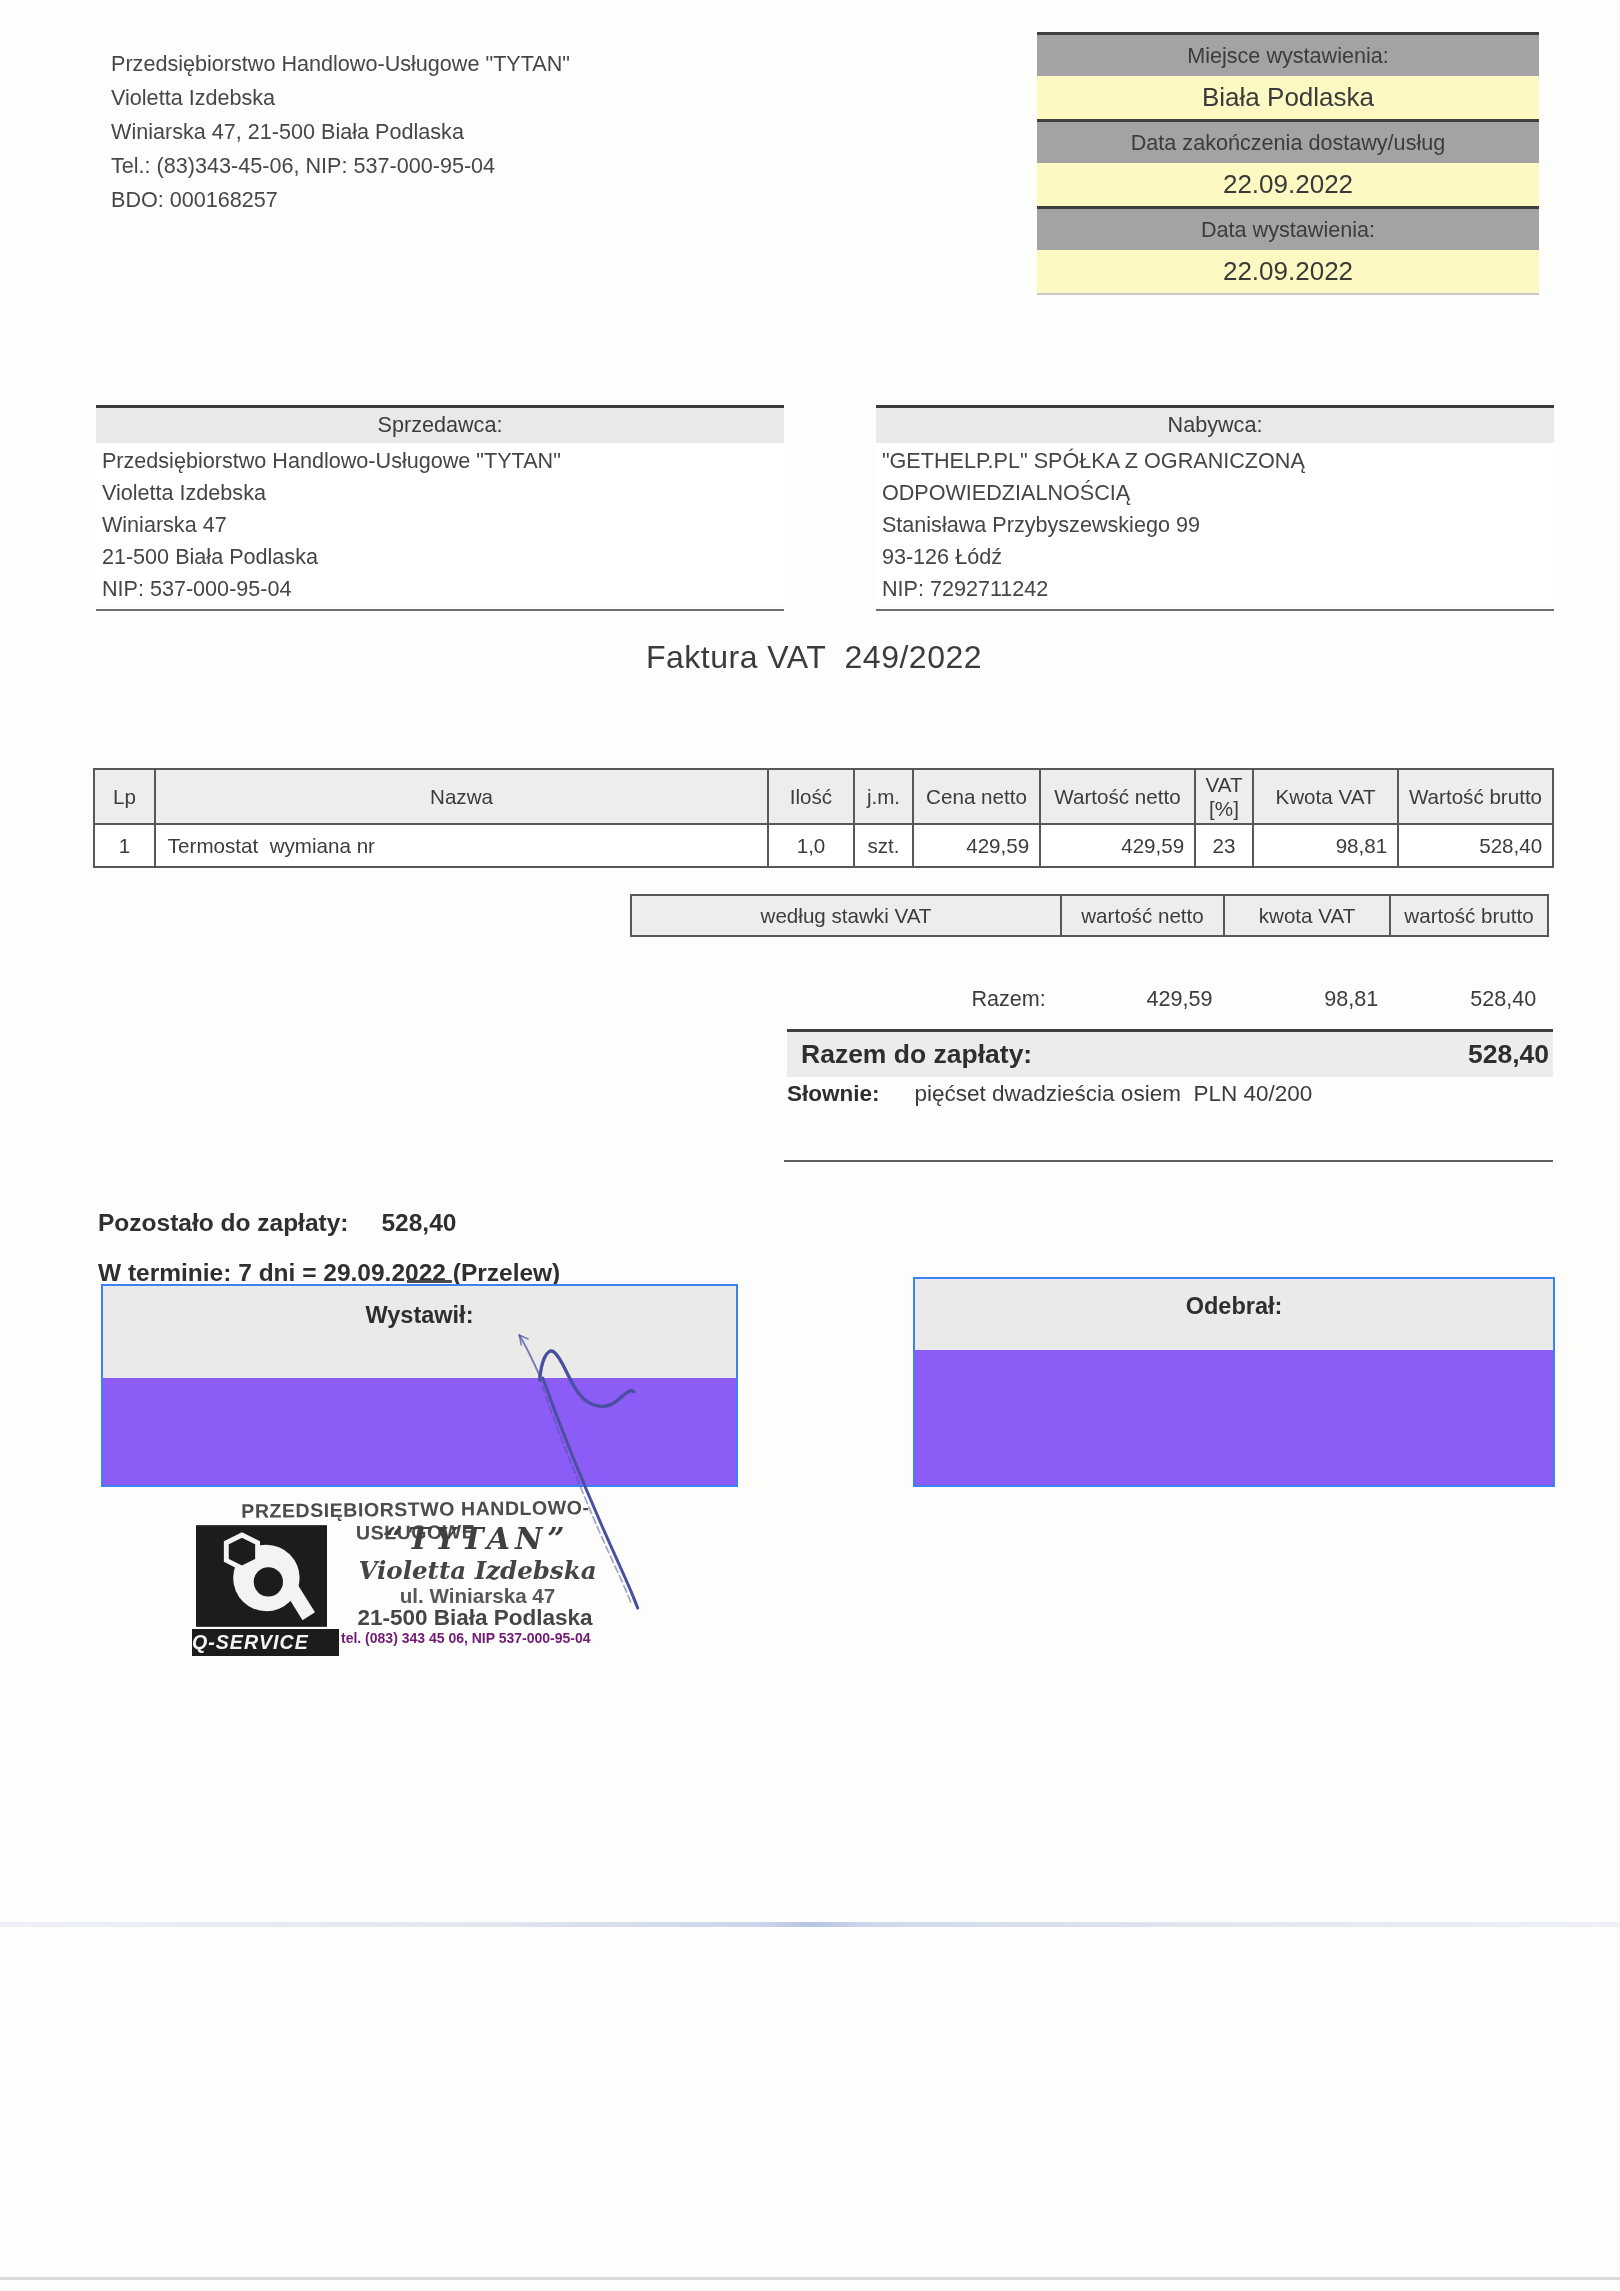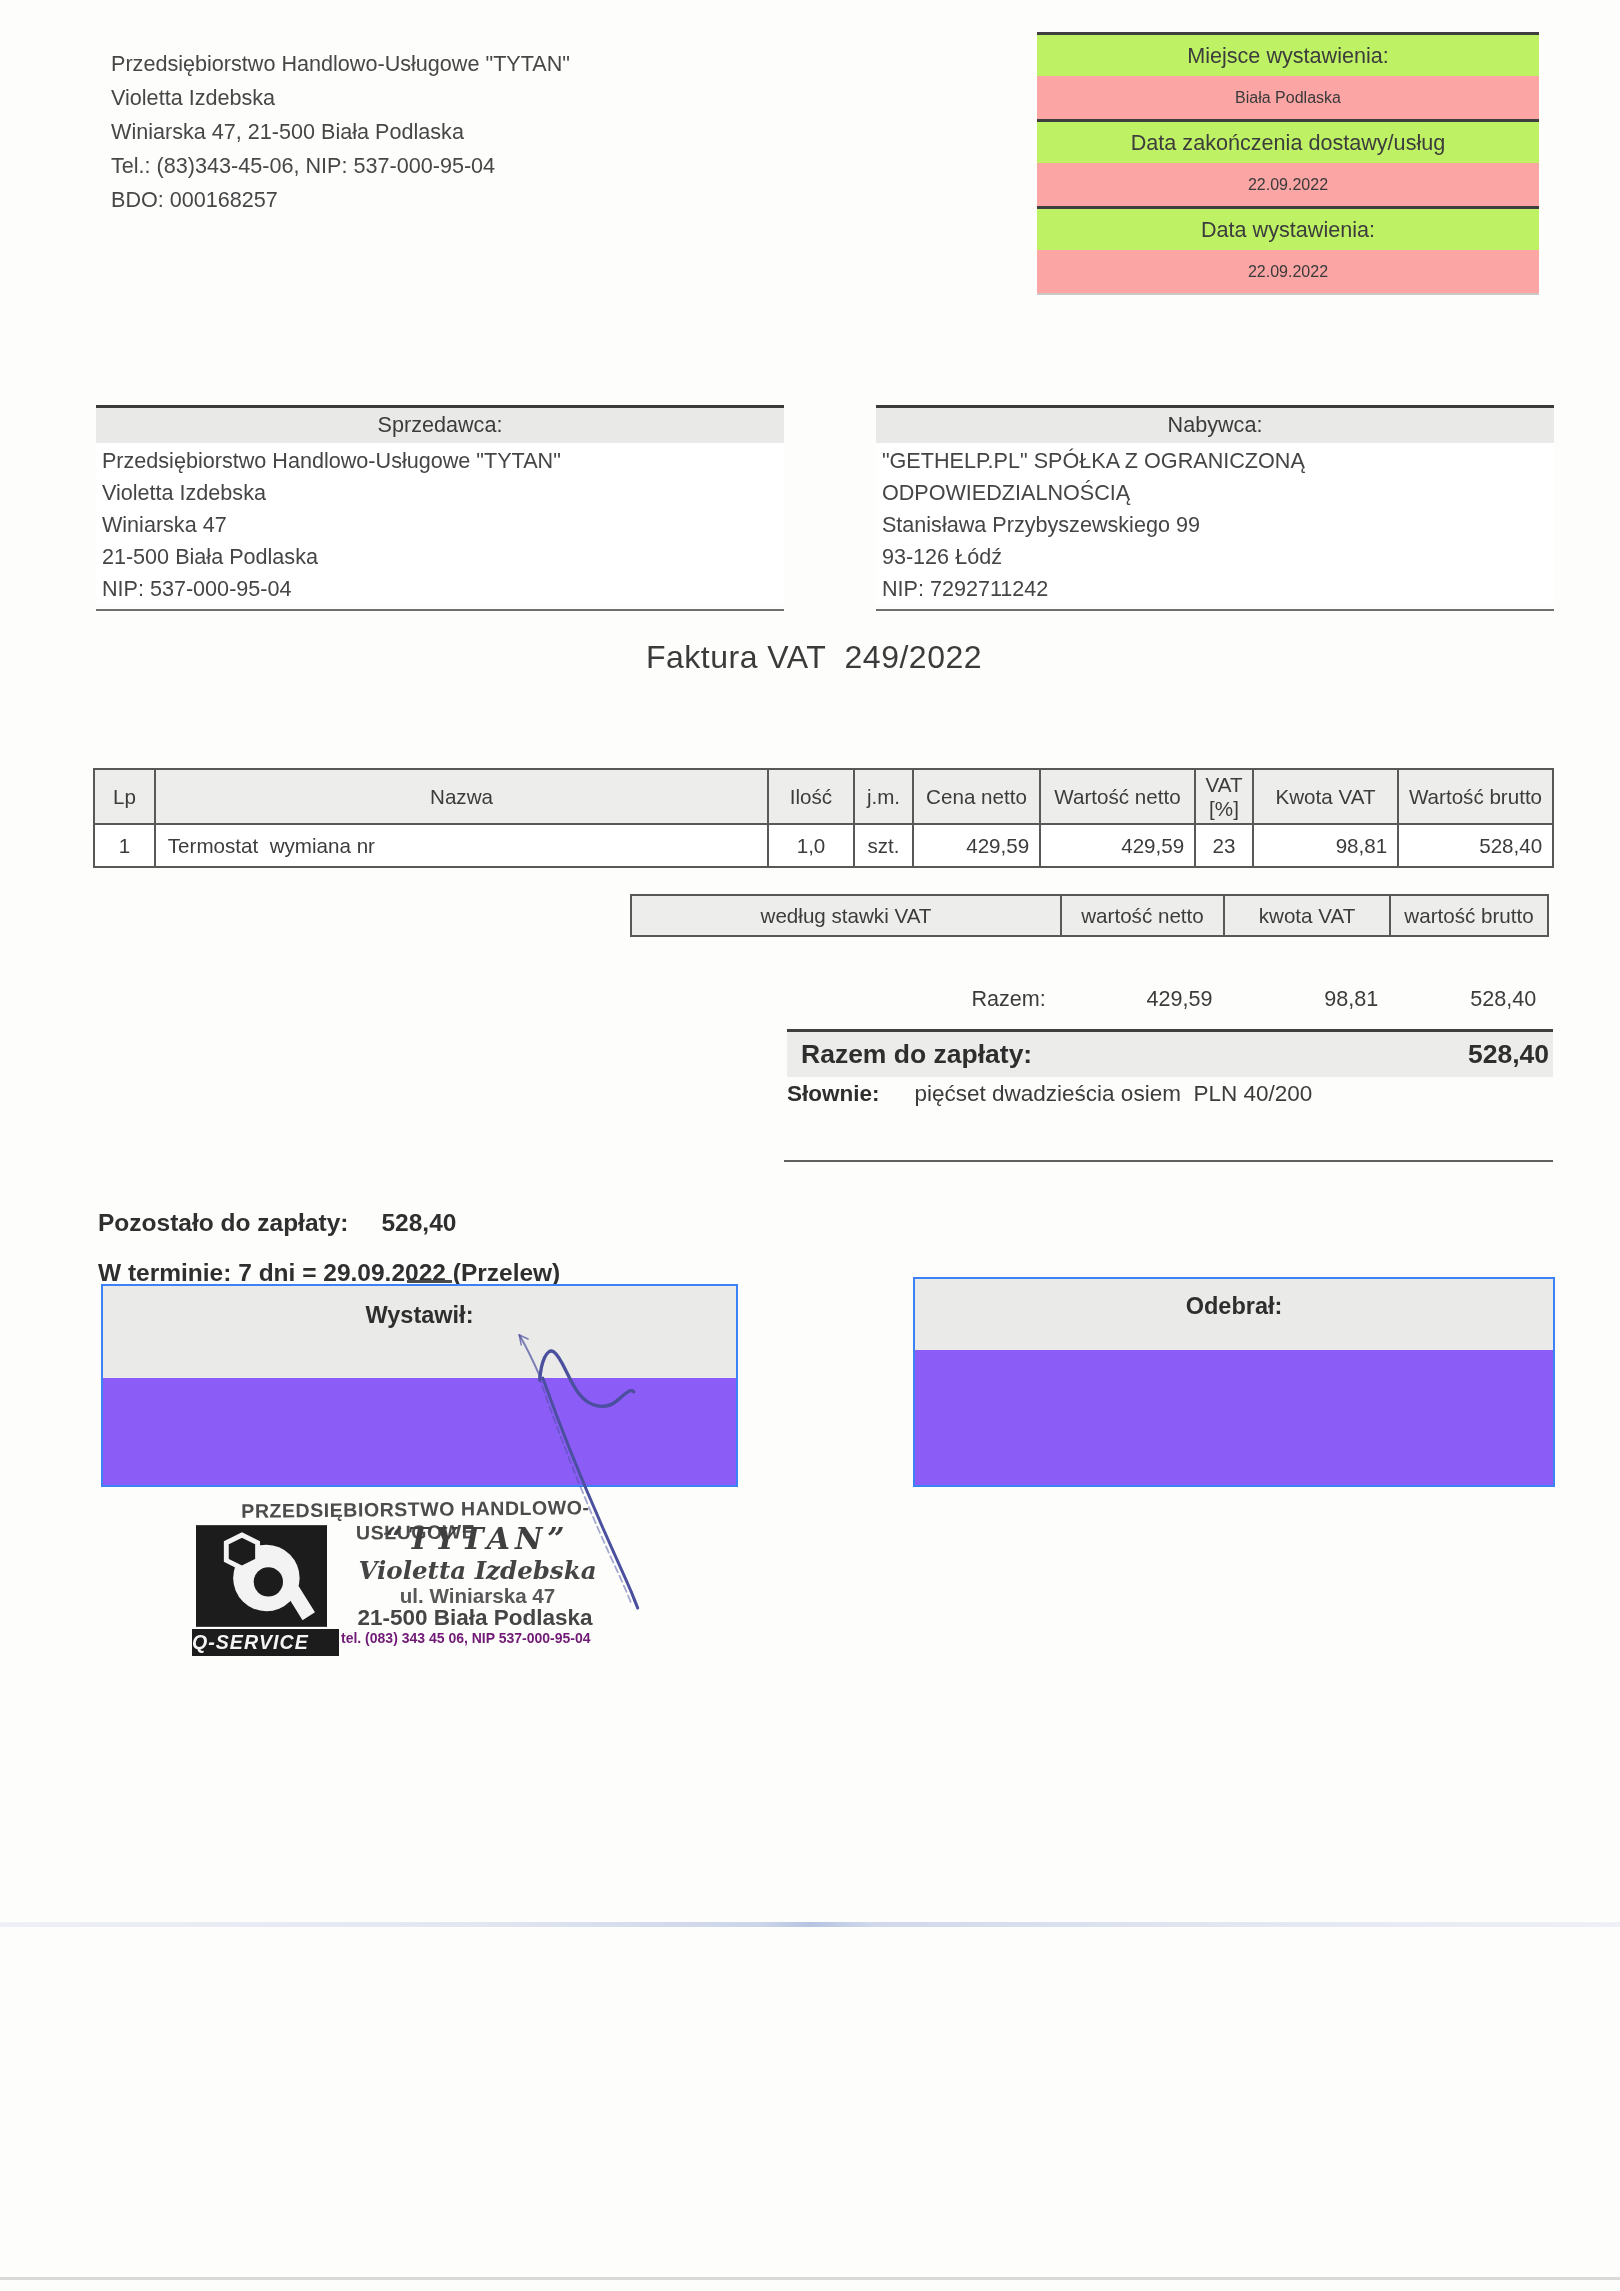--- a/index.html
+++ b/index.html
@@ -9,22 +9,22 @@
   }
   .abs{position:absolute;}
   .pre{white-space:pre;}
 
   
   .letterhead{left:111px; top:47px; width:627px; font-size:21.6px; line-height:34px; color:#474747;}
 
   
   .meta-wrap{left:1037px; top:32px; width:502px;}
   .meta-rule{height:2.9px; background:#3f3f3f;}
-  .meta-label{height:41px; line-height:41px; background:#bef264; text-align:center; font-size:21.6px; color:#3c3c3c;}
-  .meta-value{height:43px; line-height:43px; background:#fca5a5; text-align:center; font-size:16px; color:#3a3a3a;}
+  .meta-label{height:41px; line-height:41px; background:#a3a3a3; text-align:center; font-size:21.6px; color:#3c3c3c;}
+  .meta-value{height:43px; line-height:43px; background:#fef9c3; text-align:center; font-size:26px; color:#3a3a3a;}
   .meta-endrule{height:2px; background:#c9c9c7;}
 
   
   .party{top:405px;}
   .party-rule{height:2.9px; background:#3b3b3b;}
   .party-title{height:35px; line-height:33px; background:#e9e9e7; text-align:center; font-size:21.6px; color:#3c3c3c;}
   .party-lines{padding:2px 0 0 5.9px; font-size:21.6px; line-height:32px; color:#454545; background:#fff;}
   .party-endrule{height:2px; background:#6f6f6f; margin-top:3.9px;}
 
   .doc-title{left:412px; top:639px; width:804px; text-align:center; font-size:32px; color:#3b3b3b; letter-spacing:0.5px;}

